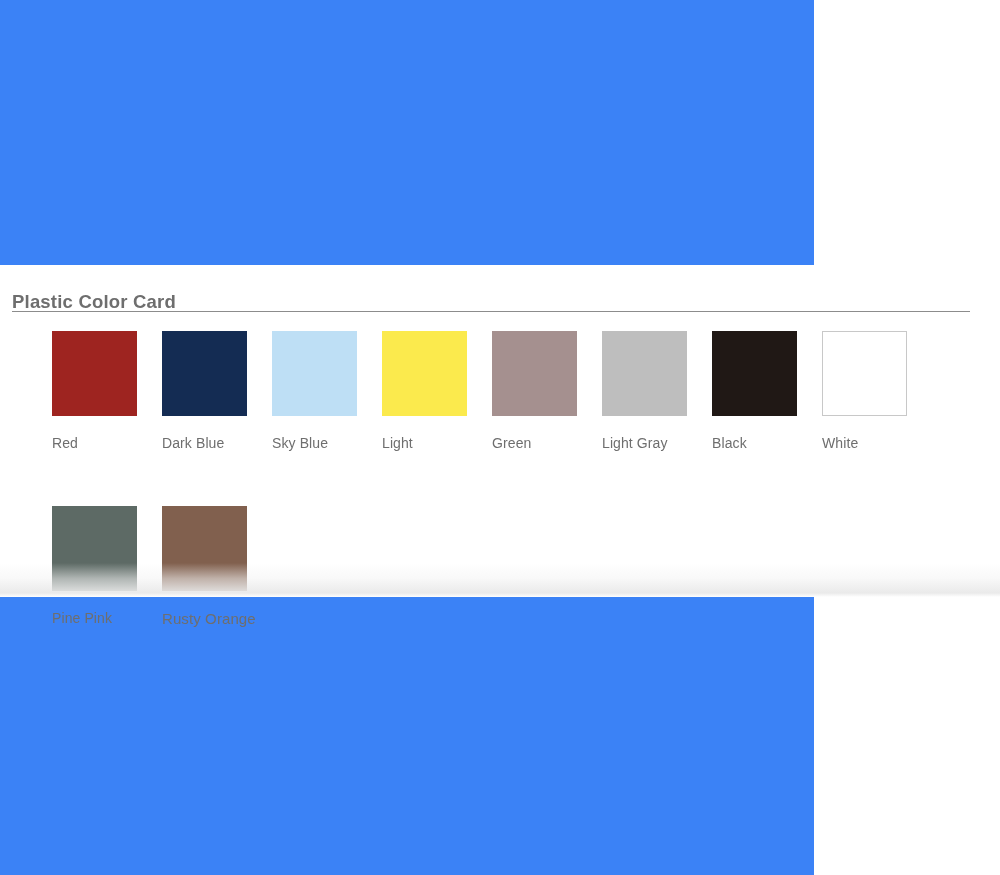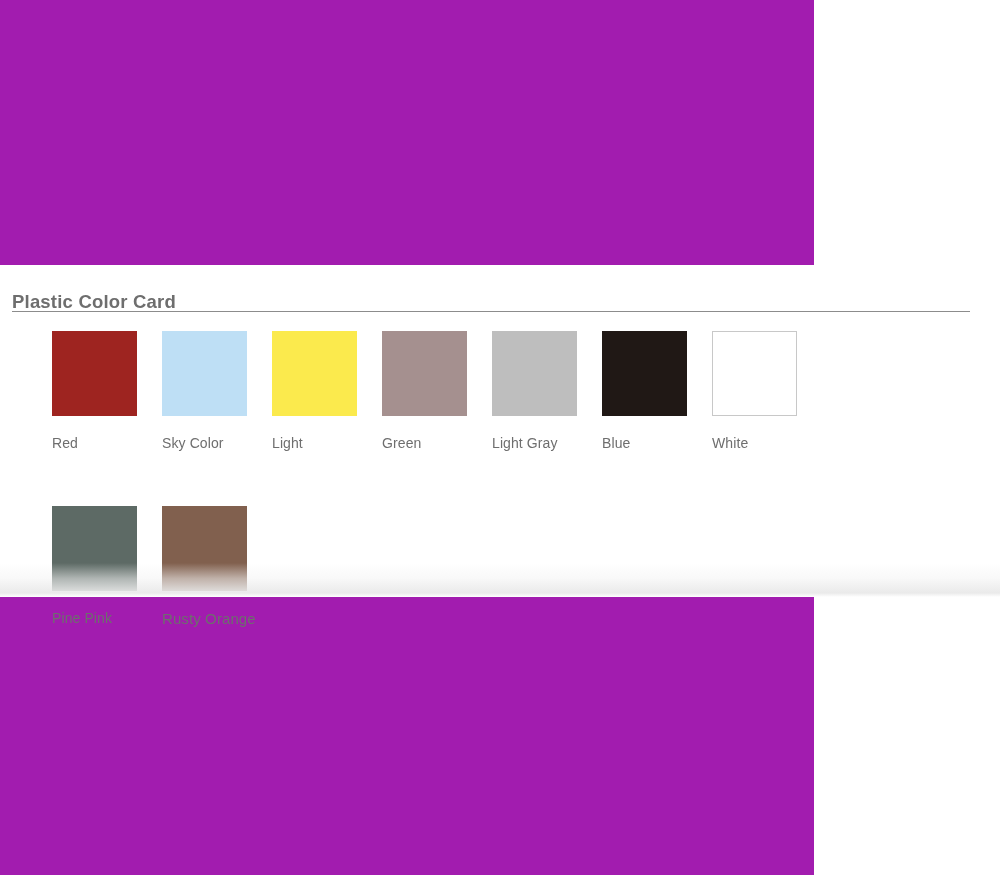--- a/index.html
+++ b/index.html
@@ -12,21 +12,21 @@
     height: 875px;
     font-family: "Liberation Sans", "DejaVu Sans", sans-serif;
     overflow: hidden;
     position: relative;
   }
 
   #canvas {
     position: relative;
     width: 814px;
     height: 875px;
-    background: #a21caf;
+    background: #3b82f6;
   }
 
   
   #color-card {
     position: absolute;
     left: 0;
     top: 265px;
     width: 1000px;
     height: 332px;
     background: #ffffff;
@@ -124,38 +124,42 @@
 
     <div id="title-rule"></div>
 
     <div id="swatch-grid">
       <div class="swatch-row row-1">
           <div class="swatch-cell">
             <div class="swatch-chip" style="background: rgb(158, 36, 32);"></div>
             <div class="swatch-label">Red</div>
           </div>
           <div class="swatch-cell">
+            <div class="swatch-chip" style="background: rgb(20, 44, 83);"></div>
+            <div class="swatch-label">Dark Blue</div>
+          </div>
+          <div class="swatch-cell">
             <div class="swatch-chip" style="background: rgb(190, 223, 245);"></div>
-            <div class="swatch-label">Sky Color</div>
+            <div class="swatch-label">Sky Blue</div>
           </div>
           <div class="swatch-cell">
             <div class="swatch-chip" style="background: rgb(251, 234, 77);"></div>
             <div class="swatch-label">Light</div>
           </div>
           <div class="swatch-cell">
             <div class="swatch-chip" style="background: rgb(165, 144, 143);"></div>
             <div class="swatch-label">Green</div>
           </div>
           <div class="swatch-cell">
             <div class="swatch-chip" style="background: rgb(190, 190, 190);"></div>
             <div class="swatch-label">Light Gray</div>
           </div>
           <div class="swatch-cell">
             <div class="swatch-chip" style="background: rgb(32, 24, 21);"></div>
-            <div class="swatch-label">Blue</div>
+            <div class="swatch-label">Black</div>
           </div>
           <div class="swatch-cell">
             <div class="swatch-chip bordered" style="background: rgb(255, 255, 255);"></div>
             <div class="swatch-label">White</div>
           </div>
         </div>
       <div class="swatch-row row-2">
           <div class="swatch-cell">
             <div class="swatch-chip" style="background: rgb(93, 106, 101);"></div>
             <div class="swatch-label">Pine Pink</div>

